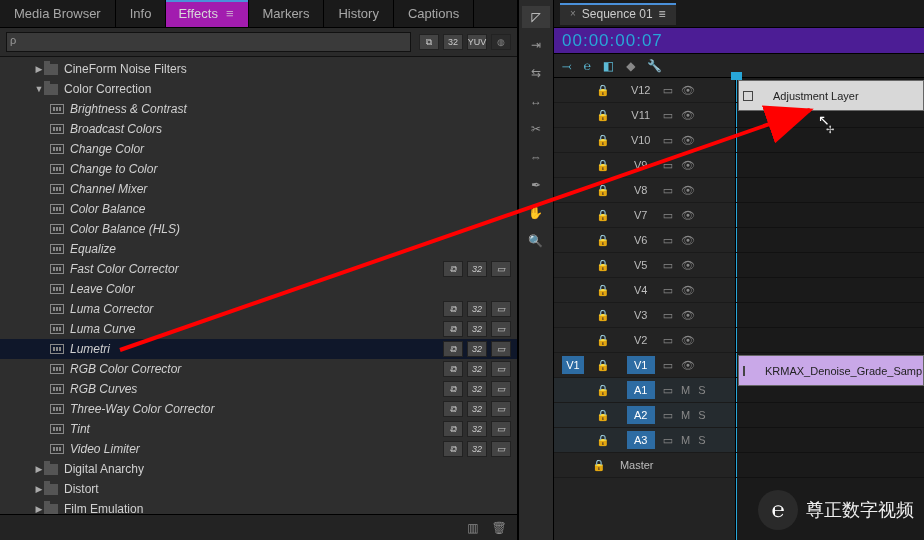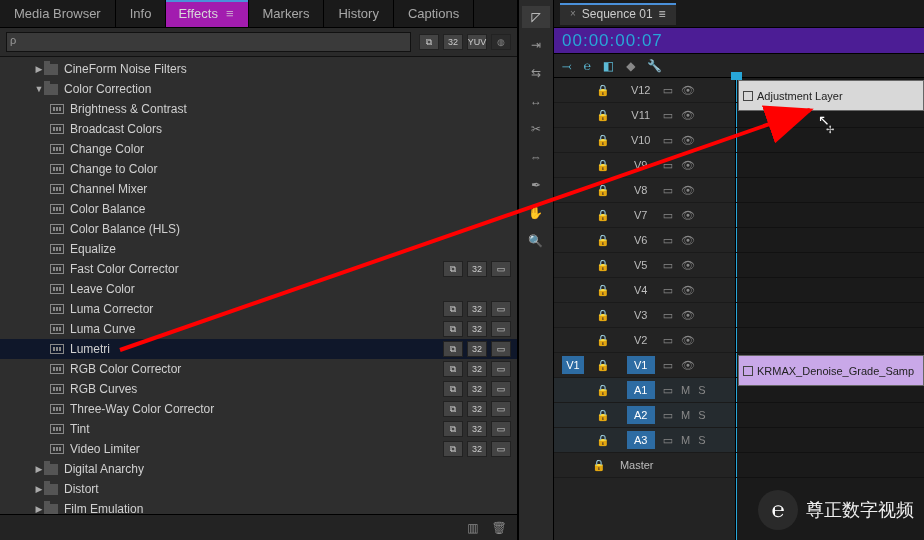--- a/index.html
+++ b/index.html
@@ -23,21 +23,21 @@
   .node { display:flex; align-items:center; height:20px; padding-right:6px; }
   .node.hover, .node.selected { background:#0f172a; }
   .arrow { width:10px; text-align:center; font-size:9px; color:#aaa; }
   .folder-ico { width:14px; height:11px; background:#555; margin-right:6px; position:relative; }
   .folder-ico::before { content:""; position:absolute; top:-3px; left:0; width:6px; height:3px; background:#555; }
   .preset-ico { width:14px; height:10px; border:1px solid #888; margin-right:6px; position:relative; }
   .preset-ico::after { content:""; position:absolute; left:2px; top:2px; width:2px; height:4px; background:#888; box-shadow:3px 0 #888, 6px 0 #888; }
   .label { flex:1; white-space:nowrap; overflow:hidden; color:#d0d0d0; font-size:12px; }
   .row-icons { display:flex; gap:4px; }
   .l2 { padding-left:34px; }
-  .l3 { padding-left:50px; }
+  .l3 { padding-left:50px;font-style:italic; }
   .bottom-bar { height:26px; background:#232323; border-top:1px solid #000; display:flex; align-items:center; justify-content:flex-end; padding:0 10px; gap:10px; color:#888; }
   .bottom-ico { width:16px; height:14px; display:flex; align-items:center; justify-content:center; cursor:pointer; }
 
   
   .toolstrip { width:36px; background:#2a2a2a; border-left:1px solid #000; border-right:1px solid #000; display:flex; flex-direction:column; align-items:center; padding-top:6px; gap:6px; }
   .tool { width:28px; height:22px; display:flex; align-items:center; justify-content:center; color:#999; cursor:pointer; }
   .tool.active { color:#ddd; background:#3a3a3a; }
 
   
   .right { flex:1; background:#1e1e1e; display:flex; flex-direction:column; }
@@ -55,21 +55,21 @@
   .tl-body { flex:1; display:flex; position:relative; }
   .track-headers { width:182px; background:#232323; border-right:1px solid #000; }
   .trk { height:25px; display:flex; align-items:center; border-bottom:1px solid #1a1a1a; padding-left:8px; gap:8px; font-size:11px; }
   .trk.audio { background:#252b2f; }
   .trk .lock, .trk .eye, .trk .sync, .trk .mute, .trk .solo { color:#888; cursor:pointer; font-size:11px; }
   .trk .src { width:22px; height:18px; display:flex; align-items:center; justify-content:center; margin-right:4px; }
   .trk .src.on { background:#2d6ca3; color:#fff; }
   .trk .tgt { width:28px; height:18px; display:flex; align-items:center; justify-content:center;margin-left:9px; }
   .trk .tgt.on { background:#2d6ca3; color:#fff; }
   .clips { flex:1; position:relative; background:#1a1a1a; }
-  .clip { position:absolute; height:31px; top:2px; border:1px solid #666; font-size:11px; padding:2px 4px; overflow:hidden; white-space:nowrap; display:flex; align-items:center; gap:4px; }
+  .clip { position:absolute; height:31px; top:2px; border:1px solid #666; font-size:11px; padding:2px 4px; overflow:hidden; white-space:nowrap; display:flex; align-items:center; gap:20px; }
   .clip.adj { background:#d8d8d8; color:#222; }
   .clip.purple { background:#c9a8e8; color:#222; }
   .clip-track { position:absolute; left:0; right:0; height:25px; border-bottom:1px solid #111; }
   .fx-ico { width:10px; height:10px; border:1px solid #444; }
   .playhead { position:absolute; top:0; bottom:0; width:1px; background:#28a6d8; left:0; }
   .playhead::before { content:""; position:absolute; top:-6px; left:-5px; width:11px; height:8px; background:#28a6d8; }
 
   
   .arrow-svg { position:absolute; pointer-events:none; z-index:50; }
 

